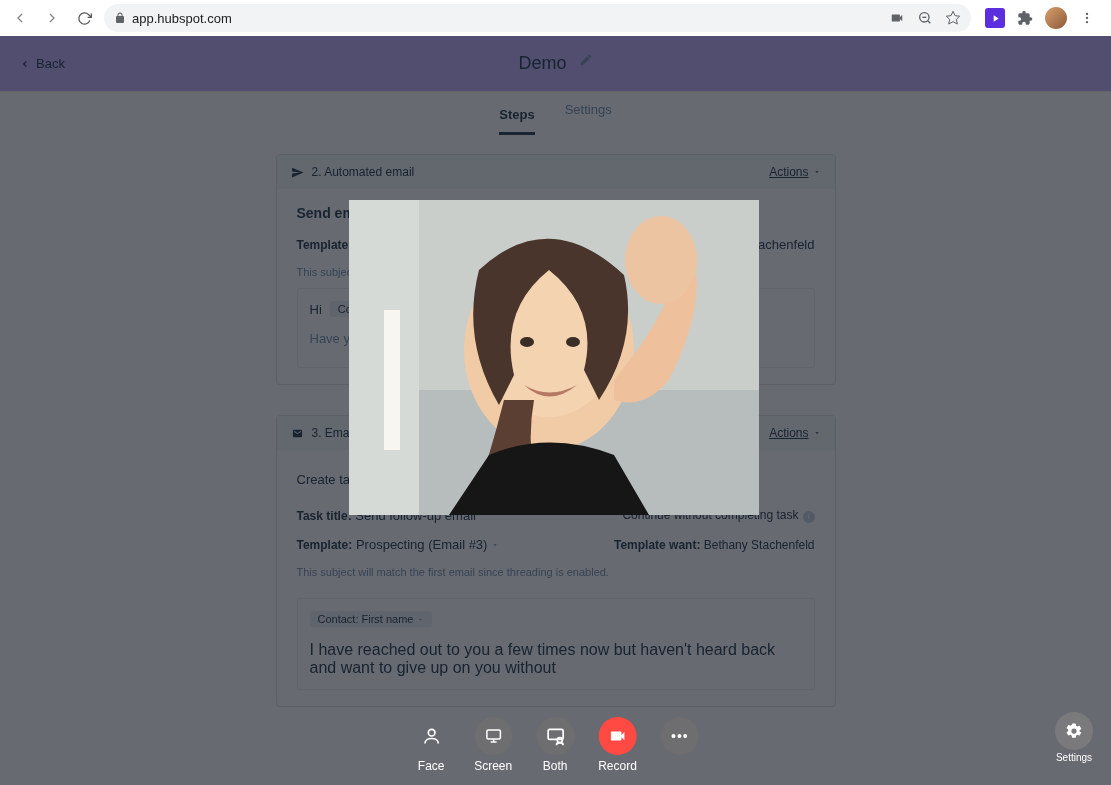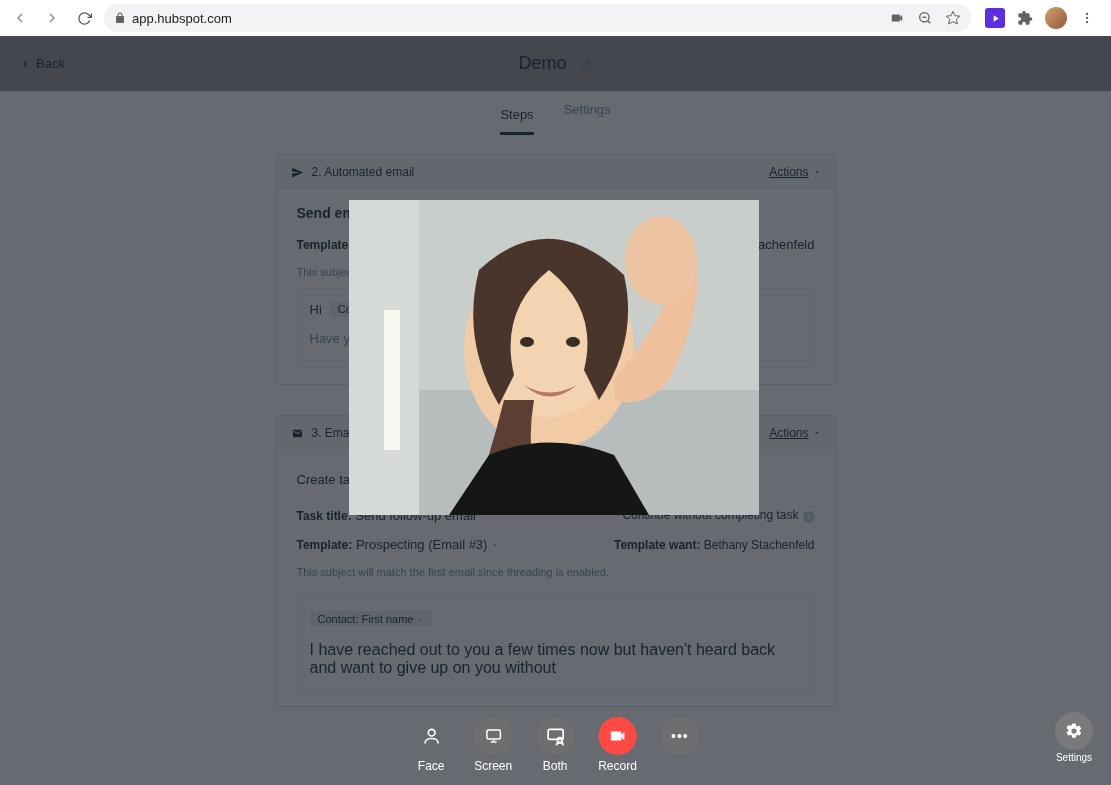--- a/index.html
+++ b/index.html
@@ -9,30 +9,30 @@
 .nav-btn { width:24px; height:24px; display:flex; align-items:center; justify-content:center; color:#888; border-radius:50%; }
 .nav-btn.active { color:#555; }
 .url-bar { flex:1; background:#f1f3f4; border-radius:14px; height:28px; display:flex; align-items:center; padding:0 10px; font-size:13px; color:#202124; gap:6px; }
 .url-dim { color:#80868b; }
 .ext-icons { display:flex; gap:10px; align-items:center; padding:0 6px; }
 .ext-icon { width:20px; height:20px; display:flex; align-items:center; justify-content:center; color:#5f6368; }
 .sendspark-ext { width:20px; height:20px; background:#5b2fde; border-radius:3px; display:flex; align-items:center; justify-content:center; color:#fff; font-size:12px; }
 .avatar { width:22px; height:22px; border-radius:50%; background:linear-gradient(135deg,#d9a06b,#8b5a3c); }
 
 .hubspot-app { background:#fff; width:100%; }
-.hs-header { background:#a3a3a3; height:56px; display:flex; align-items:center; padding:0 20px; position:relative; border-bottom:1px solid #eee; }
+.hs-header { background:#c4b5fd; height:56px; display:flex; align-items:center; padding:0 20px; position:relative; border-bottom:1px solid #eee; }
 .back-link { color:#33475b; font-size:13px; display:flex; align-items:center; gap:6px; }
-.title-block { position:absolute; left:50%; transform:translateX(-50%); display:flex; align-items:center; gap:12px; color:#33475b; font-size:18px; }
+.title-block { position:absolute; left:50%; transform:translateX(-50%); display:flex; align-items:flex-start; gap:12px; color:#33475b; font-size:18px; }
 .right-block { margin-left:auto; display:flex; align-items:center; gap:12px; font-size:12px; color:#33475b; }
 .owner-label { font-weight:600; }
 .btn-outline { border:1px solid #cbd6e2; padding:8px 16px; border-radius:3px; background:#fff; font-size:12px; font-weight:500; color:#33475b; }
 .btn-disabled { background:#eaf0f6; color:#b0c1d4; padding:8px 16px; border-radius:3px; font-size:12px; font-weight:500; }
 
 .tabs { display:flex; justify-content:center; gap:30px; height:44px; align-items:center; font-size:13px; color:#7c98b6; }
-.tab.active { color:#33475b; font-weight:400; border-bottom:3px solid #33475b; padding-bottom:10px; margin-bottom:-14px; }
+.tab.active { color:#33475b; font-weight:700; border-bottom:3px solid #33475b; padding-bottom:10px; margin-bottom:-14px; }
 .tab { padding-bottom:10px; }
 
 .canvas { padding:18px 0 40px; display:flex; flex-direction:column; align-items:center; gap:30px; }
 .card { width:560px; border:1px solid #dfe3eb; border-radius:4px; background:#fff; }
 .card-head { background:#f5f8fa; padding:10px 14px; display:flex; align-items:center; gap:8px; font-size:12px; color:#33475b; }
 .card-head .actions { margin-left:auto; color:#33475b; font-size:12px; text-decoration:underline; display:flex; align-items:center; gap:4px;text-align:center; }
 .card-body { padding:16px 20px; font-size:13px; color:#33475b; }
 .row { display:flex; justify-content:space-between; align-items:center; margin-bottom:14px; }
 .label { font-weight:600; font-size:12px; }
 .muted { color:#7c98b6; font-size:11px; }

